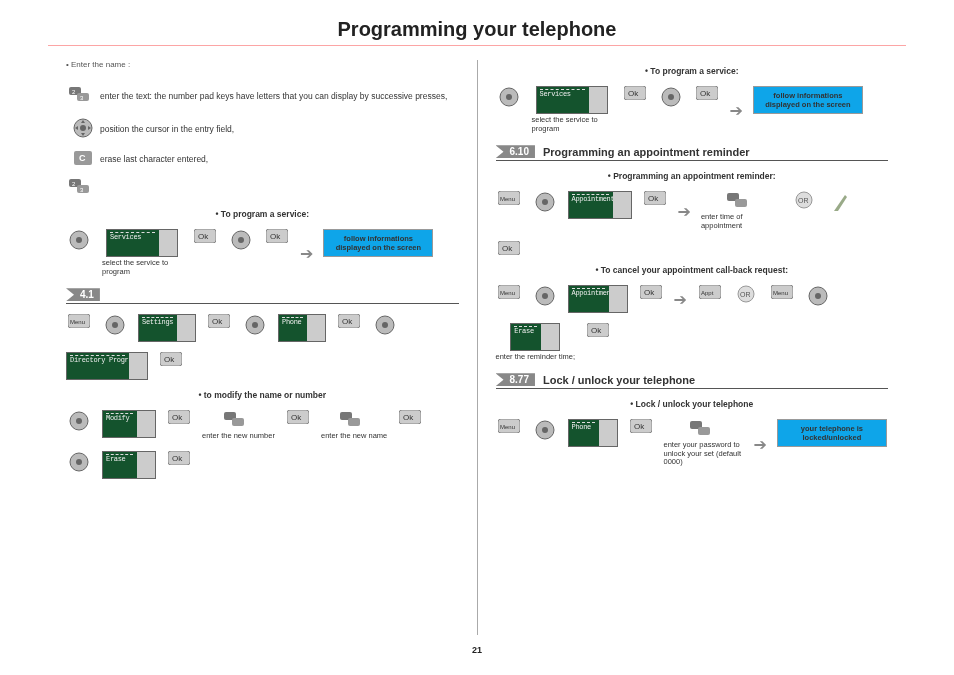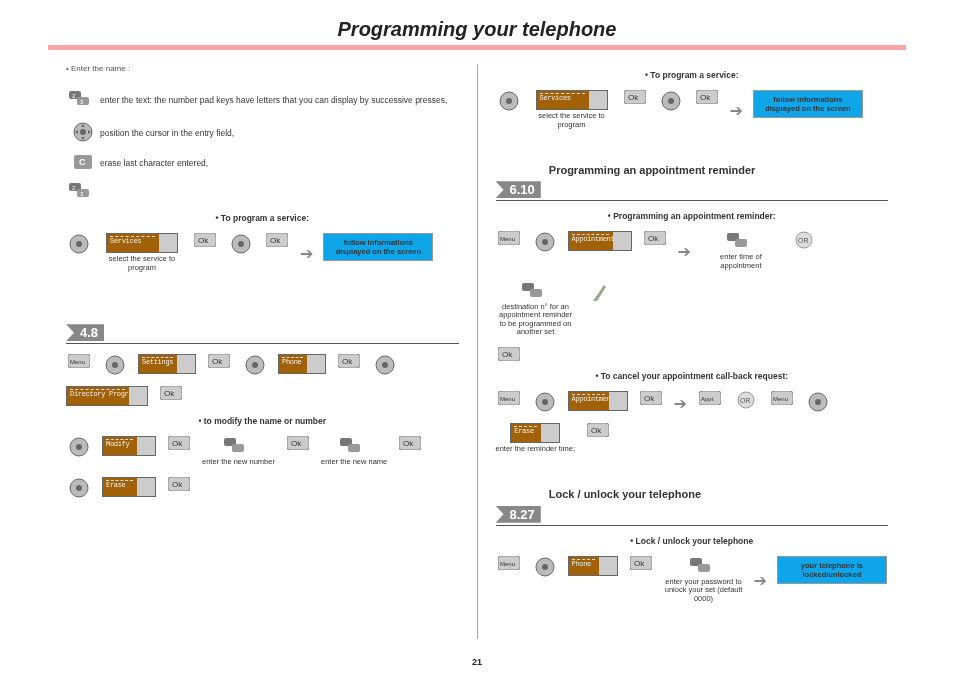--- a/index.html
+++ b/index.html
@@ -7,26 +7,25 @@
     font-family: "Segoe UI", Arial, sans-serif;
     width: 954px;
     height: 675px;
     background: #fff;
     color: #222;
     position: relative;
     overflow: hidden;
   }
   .page-title {
     text-align: center;
-    font-style: italic;
     font-weight: 600;
     font-size: 20px;
     padding-top: 18px;
     padding-bottom: 4px;
-    border-bottom: 5px solid #fca5a5;
+    border-bottom: 1px solid #fca5a5;
     margin: 0 48px 14px 48px;
   }
   .columns {
     display: flex;
     padding: 0 48px;
     height: 575px;
   }
   .col {
     flex: 1;
     padding: 0 18px;
@@ -41,47 +40,46 @@
   .row .text { flex: 1; padding-top: 2px; line-height: 1.25; }
   .bullet-label { font-weight: 700; margin: 6px 0 10px 0; text-align: center; }
   .flow {
     display: flex;
     align-items: flex-start;
     gap: 10px;
     margin-bottom: 10px;
     flex-wrap: wrap;
   }
   .flow-item { display:flex; flex-direction:column; align-items:center; gap:2px; min-width: 26px; }
-  .flow-item .cap { font-size: 7.5px; text-align:center; line-height:1.15; max-width: 80px; }
+  .flow-item .cap { font-size: 7.5px; line-height:1.15; max-width: 80px; }
   .arrow { color:#888; font-size:16px; align-self:center; padding-top:2px;}
   .info-box {
     border:1px solid #999; background:#0ea5e9; padding:4px 6px;
     font-size:7.5px; font-weight:600; text-align:center; line-height:1.2;
     max-width: 110px;
   }
   .sec-head {
     display:flex; align-items:center; gap:8px;
     border-bottom:1px solid #555; padding-bottom:2px; margin: 12px 0 10px 0;
   }
   .sec-num {
-    background:#888; color:#fff; font-size:13px; font-weight:700;
+    background:#888; color:#fff; font-size:10px; font-weight:700;
     padding:1px 6px 1px 14px;
     clip-path: polygon(0 0, 100% 0, 100% 100%, 0 100%, 8px 50%);
-    margin-top: 40px;
   }
   .sec-title { font-weight:700; font-size:11px; }
   .page-num {
-    position:absolute; bottom:8px; left:0; right:0; text-align:center;
+    position:absolute; bottom:20px; left:0; right:0; text-align:center;
     font-size:9px; font-weight:700;
   }
   
   .ic { display:inline-block; }
   svg { display:block; }
   .disp-strip {
-    display:flex; align-items:center; background:#a16207; height:20px; width:72px;
+    display:flex; align-items:center; background:#14532d; height:28px; width:72px;
     border:1px solid #666; position:relative;
   }
   .disp-strip::before {
     content:""; position:absolute; left:3px; right:22px; top:2px; height:1px;
     border-top:1px dashed #ddd;
   }
   .disp-strip .lbl {
     position:absolute; left:3px; top:3px; color:#eee; font-size:7px;
     font-family:"Courier New",monospace; letter-spacing:-0.3px;
   }
@@ -178,21 +176,21 @@
         <svg width="22" height="14">
             <rect width="22" height="14" rx="3" fill="#ccc" stroke="#888"></rect>
             <text x="4" y="10" font-size="8" fill="#333">Ok</text>
           </svg>
       </div>
       <div class="arrow">➔</div>
       <div class="info-box">follow informations displayed on the screen</div>
     </div>
 
     <div class="sec-head">
-      <span class="sec-num">4.8</span>
+      <span class="sec-num">4.1</span>
     </div>
 
     <div class="flow">
       <div class="flow-item">
           <svg width="22" height="14">
             <rect width="22" height="14" rx="3" fill="#ccc" stroke="#888"></rect>
             <text x="2" y="10" font-size="6" fill="#333">Menu</text>
           </svg>
         </div>
       <div class="flow-item">
@@ -399,143 +397,136 @@
           </svg>
         <div class="cap">enter time of appointment</div>
       </div>
       <div class="flow-item">
           <svg width="18" height="18">
             <circle cx="9" cy="9" r="8" fill="#ddd" stroke="#999"></circle>
             <text x="3" y="12" font-size="7" fill="#555">OR</text>
           </svg>
         </div>
       <div class="flow-item">
+          <svg width="18" height="22">
+            <path d="M3 20 L14 4 L16 6 L7 20 Z" fill="#9a8"></path>
+          </svg>
+        </div>
+    </div>
+
+    <div class="flow">
+      <div class="flow-item">
+          <svg width="22" height="14">
+            <rect width="22" height="14" rx="3" fill="#ccc" stroke="#888"></rect>
+            <text x="4" y="10" font-size="8" fill="#333">Ok</text>
+          </svg>
+        </div>
+    </div>
+
+    <div class="bullet-label">• <span>To cancel your appointment call-back request:</span></div>
+    <div class="flow">
+      <div class="flow-item">
+          <svg width="22" height="14">
+            <rect width="22" height="14" rx="3" fill="#ccc" stroke="#888"></rect>
+            <text x="2" y="10" font-size="6" fill="#333">Menu</text>
+          </svg>
+        </div>
+      <div class="flow-item">
+          <svg width="22" height="22">
+            <circle cx="11" cy="11" r="9" fill="#bbb" stroke="#666"></circle>
+            <circle cx="11" cy="11" r="3" fill="#666"></circle>
+          </svg>
+        </div>
+      <div class="flow-item">
+          <div class="disp-strip" style="width:60px">
+            <span class="lbl">Appointment</span>
+            <span class="right"></span>
+          </div>
+        </div>
+      <div class="flow-item">
+          <svg width="22" height="14">
+            <rect width="22" height="14" rx="3" fill="#ccc" stroke="#888"></rect>
+            <text x="4" y="10" font-size="8" fill="#333">Ok</text>
+          </svg>
+        </div>
+      <div class="arrow">➔</div>
+      <div class="flow-item">
+          <svg width="22" height="14">
+            <rect width="22" height="14" rx="3" fill="#ccc" stroke="#888"></rect>
+            <text x="2" y="10" font-size="6" fill="#333">Appt</text>
+          </svg>
+        </div>
+      <div class="flow-item">
+          <svg width="18" height="18">
+            <circle cx="9" cy="9" r="8" fill="#ddd" stroke="#999"></circle>
+            <text x="3" y="12" font-size="7" fill="#555">OR</text>
+          </svg>
+        </div>
+      <div class="flow-item">
+          <svg width="22" height="14">
+            <rect width="22" height="14" rx="3" fill="#ccc" stroke="#888"></rect>
+            <text x="2" y="10" font-size="6" fill="#333">Menu</text>
+          </svg>
+        </div>
+      <div class="flow-item">
+          <svg width="22" height="22">
+            <circle cx="11" cy="11" r="9" fill="#bbb" stroke="#666"></circle>
+            <circle cx="11" cy="11" r="3" fill="#666"></circle>
+          </svg>
+        </div>
+      <div class="flow-item">
+        <div class="disp-strip" style="width:50px">
+            <span class="lbl">Erase</span>
+            <span class="right"></span>
+          </div>
+        <div class="cap">enter the reminder time;</div>
+      </div>
+      <div class="flow-item">
+          <svg width="22" height="14">
+            <rect width="22" height="14" rx="3" fill="#ccc" stroke="#888"></rect>
+            <text x="4" y="10" font-size="8" fill="#333">Ok</text>
+          </svg>
+        </div>
+    </div>
+
+    <div class="sec-head">
+      <span class="sec-num">8.77</span>
+      <span class="sec-title">Lock / unlock your telephone</span>
+    </div>
+    <div class="bullet-label">• <span>Lock / unlock your telephone</span></div>
+    <div class="flow">
+      <div class="flow-item">
+          <svg width="22" height="14">
+            <rect width="22" height="14" rx="3" fill="#ccc" stroke="#888"></rect>
+            <text x="2" y="10" font-size="6" fill="#333">Menu</text>
+          </svg>
+        </div>
+      <div class="flow-item">
+          <svg width="22" height="22">
+            <circle cx="11" cy="11" r="9" fill="#bbb" stroke="#666"></circle>
+            <circle cx="11" cy="11" r="3" fill="#666"></circle>
+          </svg>
+        </div>
+      <div class="flow-item">
+          <div class="disp-strip" style="width:50px">
+            <span class="lbl">Phone</span>
+            <span class="right"></span>
+          </div>
+        </div>
+      <div class="flow-item">
+          <svg width="22" height="14">
+            <rect width="22" height="14" rx="3" fill="#ccc" stroke="#888"></rect>
+            <text x="4" y="10" font-size="8" fill="#333">Ok</text>
+          </svg>
+        </div>
+      <div class="flow-item">
         <svg width="28" height="20">
             <rect x="0" y="2" width="12" height="8" rx="2" fill="#777"></rect>
             <rect x="8" y="8" width="12" height="8" rx="2" fill="#999"></rect>
           </svg>
-        <div class="cap">destination n° for an appointment reminder to be programmed on another set</div>
-      </div>
-      <div class="flow-item">
-          <svg width="18" height="22">
-            <path d="M3 20 L14 4 L16 6 L7 20 Z" fill="#9a8"></path>
-          </svg>
-        </div>
-    </div>
-
-    <div class="flow">
-      <div class="flow-item">
-          <svg width="22" height="14">
-            <rect width="22" height="14" rx="3" fill="#ccc" stroke="#888"></rect>
-            <text x="4" y="10" font-size="8" fill="#333">Ok</text>
-          </svg>
-        </div>
-    </div>
-
-    <div class="bullet-label">• <span>To cancel your appointment call-back request:</span></div>
-    <div class="flow">
-      <div class="flow-item">
-          <svg width="22" height="14">
-            <rect width="22" height="14" rx="3" fill="#ccc" stroke="#888"></rect>
-            <text x="2" y="10" font-size="6" fill="#333">Menu</text>
-          </svg>
-        </div>
-      <div class="flow-item">
-          <svg width="22" height="22">
-            <circle cx="11" cy="11" r="9" fill="#bbb" stroke="#666"></circle>
-            <circle cx="11" cy="11" r="3" fill="#666"></circle>
-          </svg>
-        </div>
-      <div class="flow-item">
-          <div class="disp-strip" style="width:60px">
-            <span class="lbl">Appointment</span>
-            <span class="right"></span>
-          </div>
-        </div>
-      <div class="flow-item">
-          <svg width="22" height="14">
-            <rect width="22" height="14" rx="3" fill="#ccc" stroke="#888"></rect>
-            <text x="4" y="10" font-size="8" fill="#333">Ok</text>
-          </svg>
-        </div>
-      <div class="arrow">➔</div>
-      <div class="flow-item">
-          <svg width="22" height="14">
-            <rect width="22" height="14" rx="3" fill="#ccc" stroke="#888"></rect>
-            <text x="2" y="10" font-size="6" fill="#333">Appt</text>
-          </svg>
-        </div>
-      <div class="flow-item">
-          <svg width="18" height="18">
-            <circle cx="9" cy="9" r="8" fill="#ddd" stroke="#999"></circle>
-            <text x="3" y="12" font-size="7" fill="#555">OR</text>
-          </svg>
-        </div>
-      <div class="flow-item">
-          <svg width="22" height="14">
-            <rect width="22" height="14" rx="3" fill="#ccc" stroke="#888"></rect>
-            <text x="2" y="10" font-size="6" fill="#333">Menu</text>
-          </svg>
-        </div>
-      <div class="flow-item">
-          <svg width="22" height="22">
-            <circle cx="11" cy="11" r="9" fill="#bbb" stroke="#666"></circle>
-            <circle cx="11" cy="11" r="3" fill="#666"></circle>
-          </svg>
-        </div>
-      <div class="flow-item">
-        <div class="disp-strip" style="width:50px">
-            <span class="lbl">Erase</span>
-            <span class="right"></span>
-          </div>
-        <div class="cap">enter the reminder time;</div>
-      </div>
-      <div class="flow-item">
-          <svg width="22" height="14">
-            <rect width="22" height="14" rx="3" fill="#ccc" stroke="#888"></rect>
-            <text x="4" y="10" font-size="8" fill="#333">Ok</text>
-          </svg>
-        </div>
-    </div>
-
-    <div class="sec-head">
-      <span class="sec-num">8.27</span>
-      <span class="sec-title">Lock / unlock your telephone</span>
-    </div>
-    <div class="bullet-label">• <span>Lock / unlock your telephone</span></div>
-    <div class="flow">
-      <div class="flow-item">
-          <svg width="22" height="14">
-            <rect width="22" height="14" rx="3" fill="#ccc" stroke="#888"></rect>
-            <text x="2" y="10" font-size="6" fill="#333">Menu</text>
-          </svg>
-        </div>
-      <div class="flow-item">
-          <svg width="22" height="22">
-            <circle cx="11" cy="11" r="9" fill="#bbb" stroke="#666"></circle>
-            <circle cx="11" cy="11" r="3" fill="#666"></circle>
-          </svg>
-        </div>
-      <div class="flow-item">
-          <div class="disp-strip" style="width:50px">
-            <span class="lbl">Phone</span>
-            <span class="right"></span>
-          </div>
-        </div>
-      <div class="flow-item">
-          <svg width="22" height="14">
-            <rect width="22" height="14" rx="3" fill="#ccc" stroke="#888"></rect>
-            <text x="4" y="10" font-size="8" fill="#333">Ok</text>
-          </svg>
-        </div>
-      <div class="flow-item">
-        <svg width="28" height="20">
-            <rect x="0" y="2" width="12" height="8" rx="2" fill="#777"></rect>
-            <rect x="8" y="8" width="12" height="8" rx="2" fill="#999"></rect>
-          </svg>
         <div class="cap">enter your password to unlock your set (default 0000)</div>
       </div>
       <div class="arrow">➔</div>
       <div class="info-box">your telephone is locked/unlocked</div>
     </div>
   </div>
 </div>
 
 <div class="page-num">21</div>
 

